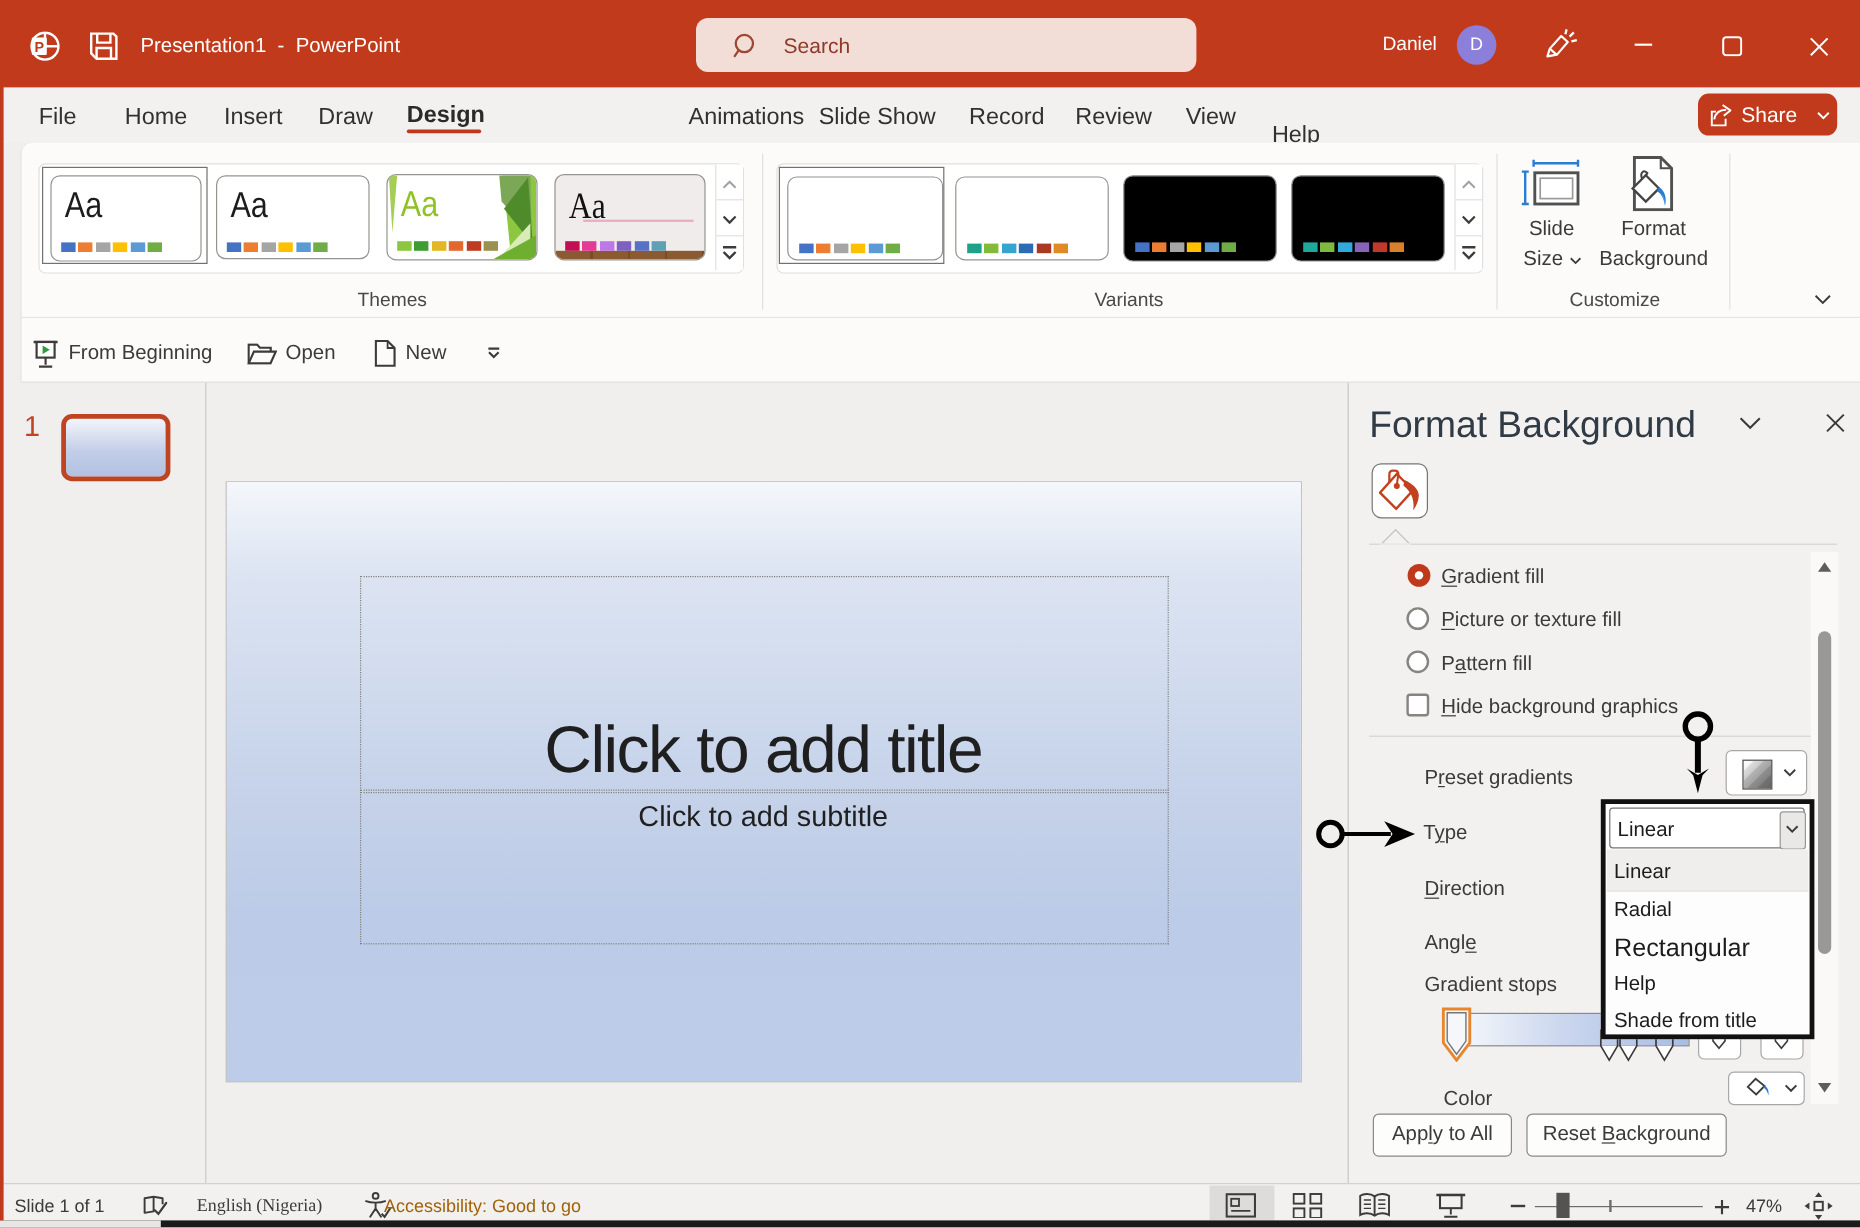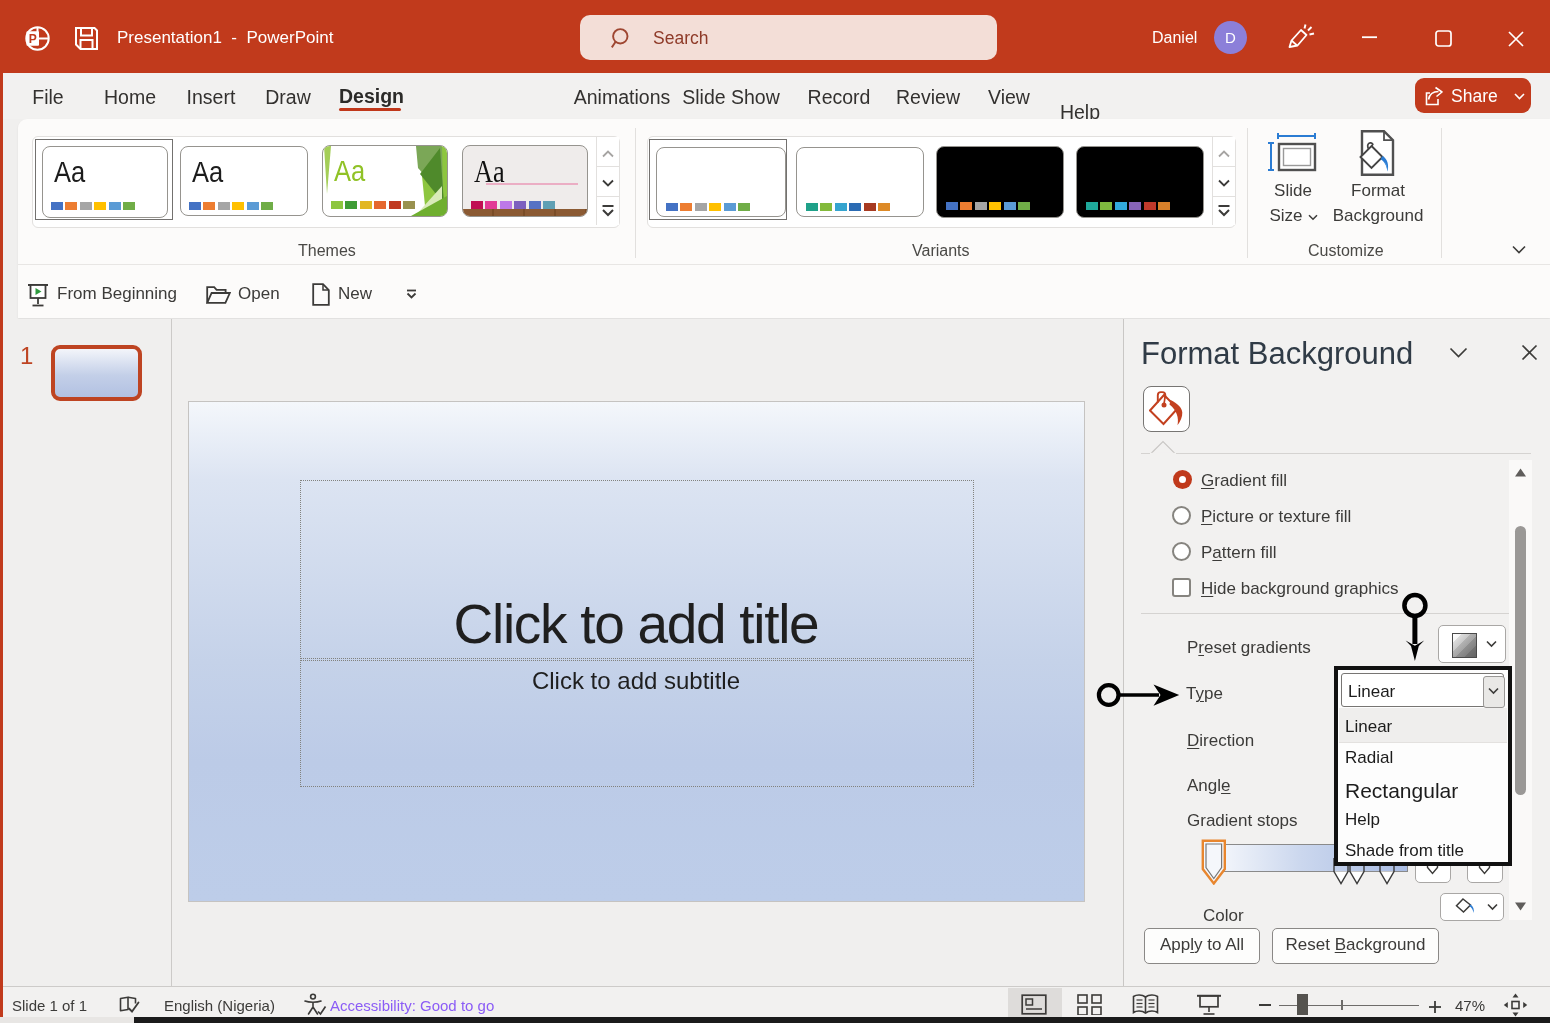--- a/index.html
+++ b/index.html
@@ -404,28 +404,28 @@
 
 <div class="abs" style="left:0;top:986px;width:1550px;height:1px;background:#CDCBC9;"></div>
 <div class="abs" style="left:0;top:987px;width:1550px;height:30px;background:#F2F1F0;"></div>
 <div class="abs tx" style="left:12px;top:997px;font-size:15px;color:#3c3b39;">Slide 1 of 1</div>
 
 <svg class="abs" style="left:119px;top:996px;" width="21" height="20" viewBox="0 0 21 20">
   <path d="M1.5 2.5 L9 1.3 L9 13.5 L1.5 14.7 Z" fill="none" stroke="#3c3b39" stroke-width="1.6" stroke-linejoin="round"></path>
   <path d="M9 1.3 L16.5 2.5 L16.5 7.5" fill="none" stroke="#3c3b39" stroke-width="1.6" stroke-linejoin="round"></path>
   <path d="M10 12.5 L13 15.5 L19.5 6.5" fill="none" stroke="#3c3b39" stroke-width="1.8" stroke-linecap="round"></path>
 </svg>
-<div class="abs tx" style="left:164px;top:997px;font-size:15px;color:#3c3b39;">English (Nigeria)</div>
+<div class="abs tx" style="left:164px;top:997px;font-size:15px;color:#3c3b39;font-family:Liberation Serif, serif;">English (Nigeria)</div>
 
 <svg class="abs" style="left:303px;top:993px;" width="24" height="23" viewBox="0 0 24 23">
   <circle cx="10" cy="3.6" r="2.4" fill="none" stroke="#3c3b39" stroke-width="1.6"></circle>
   <path d="M2 8 C6 9.6 14 9.6 18 8 M10 9.5 V14 M10 14 L5.5 21 M10 14 L14.5 21" fill="none" stroke="#3c3b39" stroke-width="1.6" stroke-linecap="round"></path>
   <path d="M15 18.5 L17.5 21 L22.5 13.5" fill="none" stroke="#3c3b39" stroke-width="1.7"></path>
 </svg>
-<div class="abs tx" style="left:330px;top:997px;font-size:15px;color:#8b5cf6;">Accessibility: Good to go</div>
+<div class="abs tx" style="left:320px;top:997px;font-size:15px;color:#a16207;">Accessibility: Good to go</div>
 
 <div class="abs" style="left:1008px;top:988px;width:54px;height:29px;background:#DEDCDA;"></div>
 <svg class="abs" style="left:1021px;top:994px;" width="26" height="21" viewBox="0 0 26 21">
   <rect x="1.2" y="1.2" width="23.6" height="18.6" fill="none" stroke="#3c3b39" stroke-width="1.7"></rect>
   <rect x="5" y="5" width="6.5" height="6" fill="none" stroke="#3c3b39" stroke-width="1.5"></rect>
   <line x1="5" y1="15" x2="21" y2="15" stroke="#3c3b39" stroke-width="1.5"></line>
 </svg>
 <svg class="abs" style="left:1077px;top:994px;" width="26" height="21" viewBox="0 0 26 21">
   <rect x="1" y="1" width="9" height="8" fill="none" stroke="#3c3b39" stroke-width="1.6"></rect>
   <rect x="15" y="1" width="9" height="8" fill="none" stroke="#3c3b39" stroke-width="1.6"></rect>

